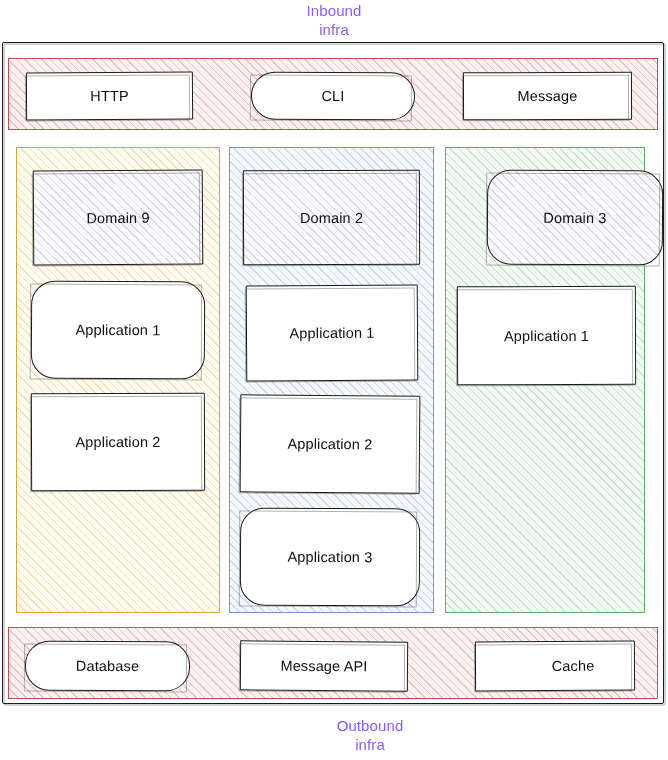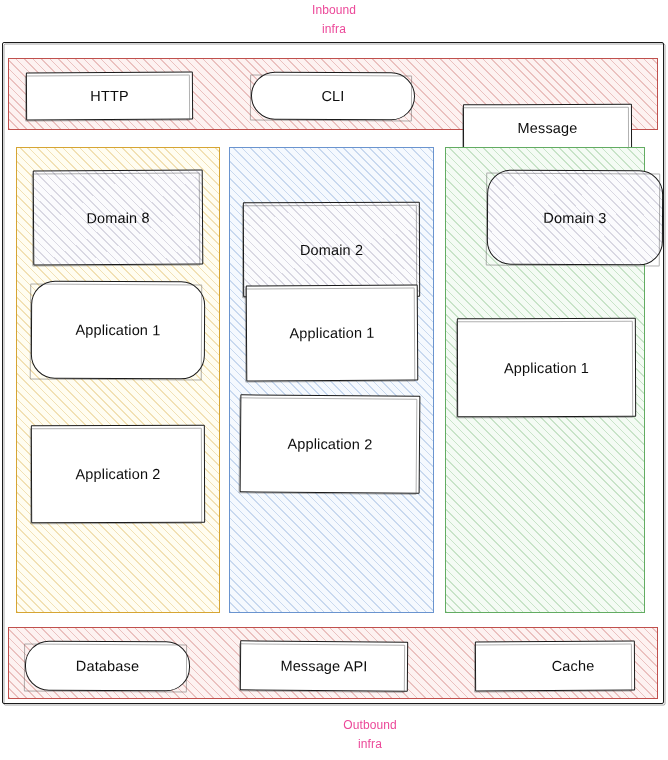--- a/index.html
+++ b/index.html
@@ -21,23 +21,23 @@
     left: 0; top: 0;
     width: 668px;
     height: 760px;
   }
 
   
   .caption {
     position: absolute;
     width: 100%;
     text-align: center;
-    font-size: 12px;
+    font-size: 15px;
     line-height: 19px;
-    color: #ec4899;
+    color: #8b5cf6;
     letter-spacing: .1px;
   }
   .caption-top { top: 1px; }
   .caption-bottom { bottom: 6px; padding-left: 36px; }
 
   
   .outer-frame {
     position: absolute;
     left: 2px;
     top: 42px;
@@ -150,21 +150,21 @@
       repeating-linear-gradient(45deg,
         rgba(120,115,150,.26) 0px,
         rgba(120,115,150,.26) 1.2px,
         rgba(255,255,255,0) 1.2px,
         rgba(255,255,255,0) 6px);
   }
 
   
   .sk1 { transform: rotate(-0.35deg); }
   .sk2 { transform: rotate(0.3deg); border-radius: 24px; }
-  .sk3 { transform: rotate(-0.2deg); margin-top: 32px; }
+  .sk3 { transform: rotate(-0.2deg); }
   .sk4 { transform: rotate(0.45deg); }
 
   
   .n-http    { left: 26px;  top: 72px;  width: 167px; height: 48px; }
   .n-cli     { left: 251px; top: 72px;  width: 164px; height: 48px; }
   .n-message { left: 463px; top: 72px;  width: 169px; height: 48px; }
 
   
   .n-database { left: 25px;  top: 641px; width: 165px; height: 50px; }
   .n-extapi   { left: 240px; top: 641px; width: 168px; height: 50px; }
@@ -207,39 +207,42 @@
   </div>
   <div class="node sk2 n-cli">
     <span class="node-label">CLI</span>
   </div>
   <div class="node sk3 n-message">
     <span class="node-label">Message</span>
   </div>
 
   <div class="domain-col col-1"></div>
   <div class="node domain sk1 n-d1">
-    <span class="node-label">Domain 8</span>
+    <span class="node-label">Domain 9</span>
   </div>
   <div class="node sk2 n-c1a1">
     <span class="node-label">Application 1</span>
   </div>
   <div class="node sk3 n-c1a2">
     <span class="node-label">Application 2</span>
   </div>
 
   <div class="domain-col col-2"></div>
   <div class="node domain sk3 n-d2">
     <span class="node-label">Domain 2</span>
   </div>
   <div class="node sk1 n-c2a1">
     <span class="node-label">Application 1</span>
   </div>
   <div class="node sk4 n-c2a2">
     <span class="node-label">Application 2</span>
   </div>
+  <div class="node sk2 n-c2a3">
+    <span class="node-label">Application 3</span>
+  </div>
 
   <div class="domain-col col-3"></div>
   <div class="node domain sk2 n-d3">
     <span class="node-label">Domain 3</span>
   </div>
   <div class="node sk3 n-c3a1">
     <span class="node-label">Application 1</span>
   </div>
 
   <div class="infra-band infra-outbound"></div>

